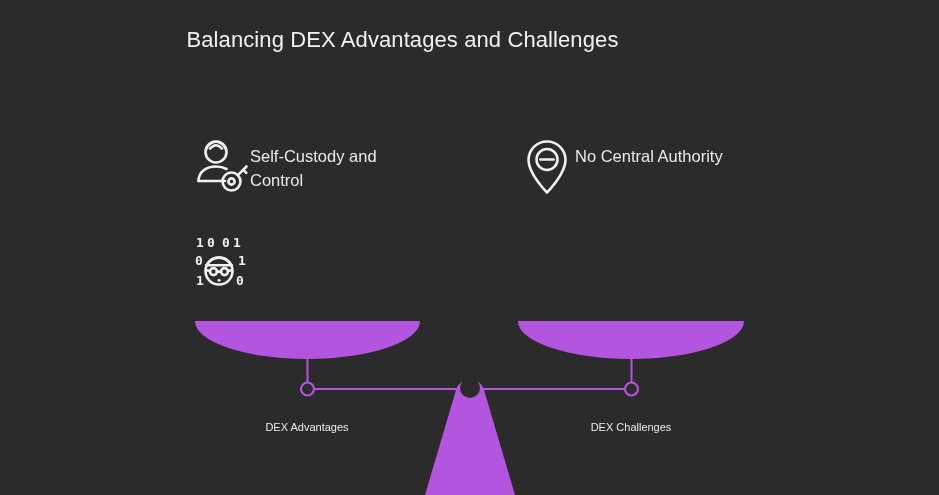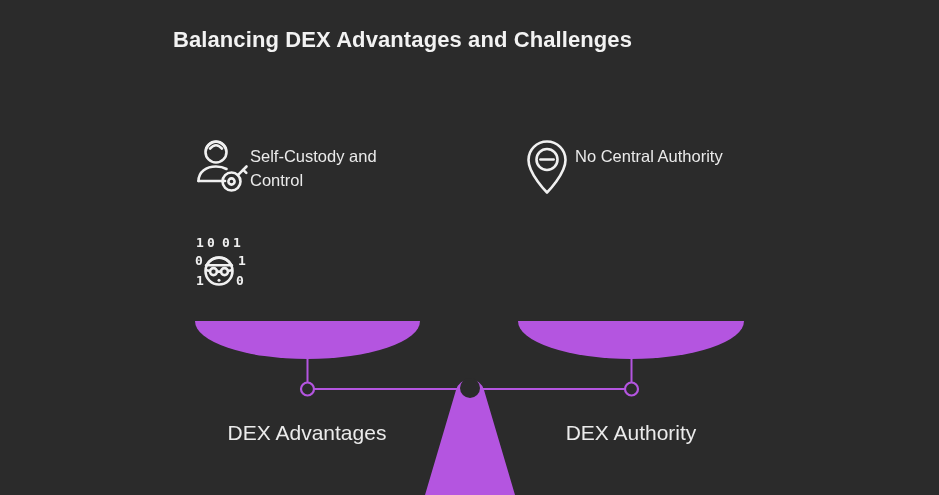--- a/index.html
+++ b/index.html
@@ -23,21 +23,21 @@
   }
 
   
   .title {
     position: absolute;
     left: 0;
     top: 27px;
     width: 805px;
     text-align: center;
     font-size: 22px;
-    font-weight: bold;
+    font-weight: normal;
     color: #f2f2f2;
     letter-spacing: 0.1px;
     user-select: none;
   }
 
   
   .feature {
     position: absolute;
     display: flex;
     align-items: flex-start;
@@ -72,21 +72,21 @@
     height: 495px;
     pointer-events: none;
   }
 
   
   .pan-label {
     position: absolute;
     top: 421px;
     width: 260px;
     text-align: center;
-    font-size: 21px;
+    font-size: 11px;
     color: #ebebeb;
     user-select: none;
   }
   .pan-label-left  { left: 177px; }
   .pan-label-right { left: 501px; }
 </style>
 </head>
 <body>
 
 <div id="stage">
@@ -172,15 +172,15 @@
 
     <circle cx="307.5" cy="389" r="6.5" fill="#2b2b2b" stroke="#b455e0" stroke-width="2.2"></circle>
     <circle cx="631.5" cy="389" r="6.5" fill="#2b2b2b" stroke="#b455e0" stroke-width="2.2"></circle>
 
     <path d="M425 495 L456 390 A14.5 14.5 0 0 1 484 390 L515 495 Z" fill="#b455e0"></path>
 
     <circle cx="470" cy="388" r="10" fill="#2b2b2b"></circle>
   </svg>
 
   <div class="pan-label pan-label-left">DEX Advantages</div>
-  <div class="pan-label pan-label-right">DEX Authority</div>
+  <div class="pan-label pan-label-right">DEX Challenges</div>
 
 </div>
 
 </body></html>

